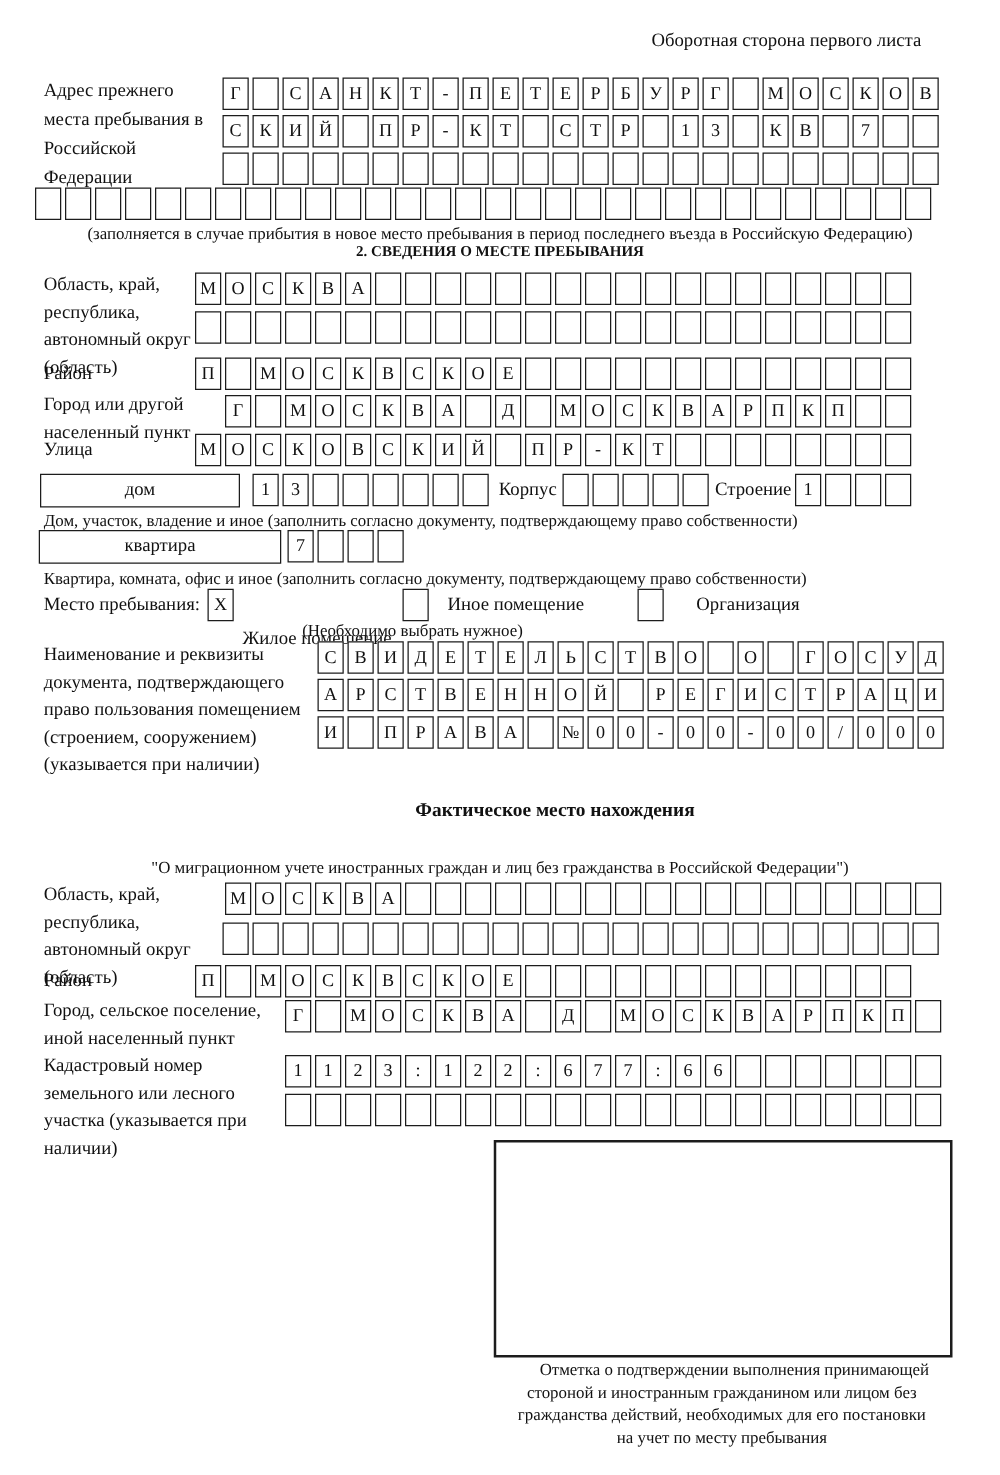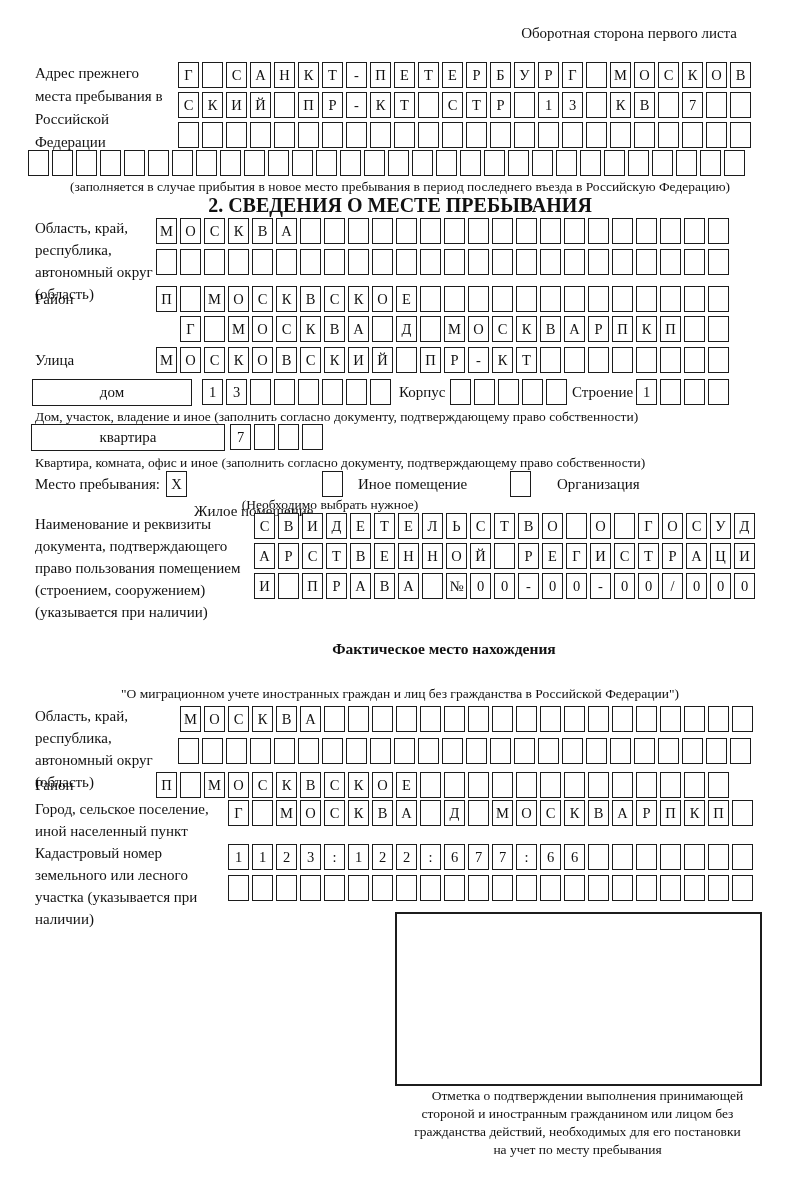--- a/index.html
+++ b/index.html
@@ -5,21 +5,21 @@
   html,body { margin:0; padding:0; background:#ffffff; }
   .page {
     position:relative; width:800px; height:1180px; background:#ffffff;
     font-family:"Liberation Serif","DejaVu Serif",serif; color:#111;
     overflow:hidden;
     border-radius:13px;
   }
   .abs { position:absolute; }
   .lbl { font-size:15px; line-height:22px; }
   .cap { font-size:13.5px; line-height:17px; }
-  .hdr { font-size:20px; font-weight:bold; }
+  .hdr { font-size:12px; font-weight:bold; }
   .box-row { position:absolute; display:flex; gap:3px; }
   .cell {
     width:21px; height:26px; box-sizing:border-box;
     border:1.4px solid #1c1c1c; flex:0 0 auto;
     display:flex; align-items:center; justify-content:center;
     font-size:14.5px; line-height:1; background:#fff;
   }
   .wide-field {
     position:absolute; height:27px; box-sizing:border-box;
     border:1.5px solid #1c1c1c; background:#fff;
@@ -225,20 +225,21 @@
       <span class="cell"></span>
       <span class="cell"></span>
       <span class="cell"></span>
       <span class="cell"></span>
       <span class="cell"></span>
       <span class="cell"></span>
       <span class="cell"></span>
       <span class="cell"></span>
     </div>
 
+  <div class="abs lbl" style="left:35px; top:313px; width:150px;">Город или другой населенный пункт</div>
   <div class="box-row" style="left:180px; top:316px;">
       <span class="cell">Г</span>
       <span class="cell"></span>
       <span class="cell">М</span>
       <span class="cell">О</span>
       <span class="cell">С</span>
       <span class="cell">К</span>
       <span class="cell">В</span>
       <span class="cell">А</span>
       <span class="cell"></span>

